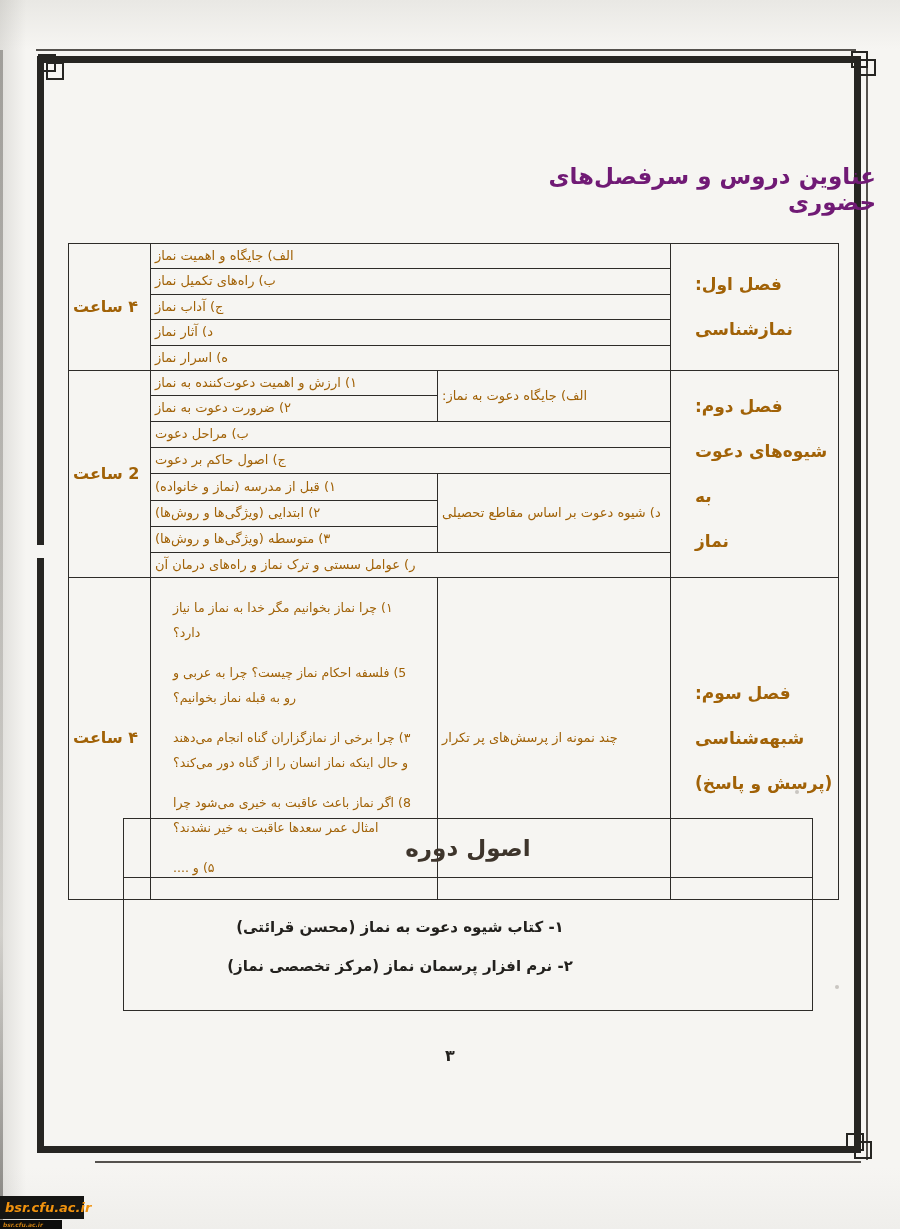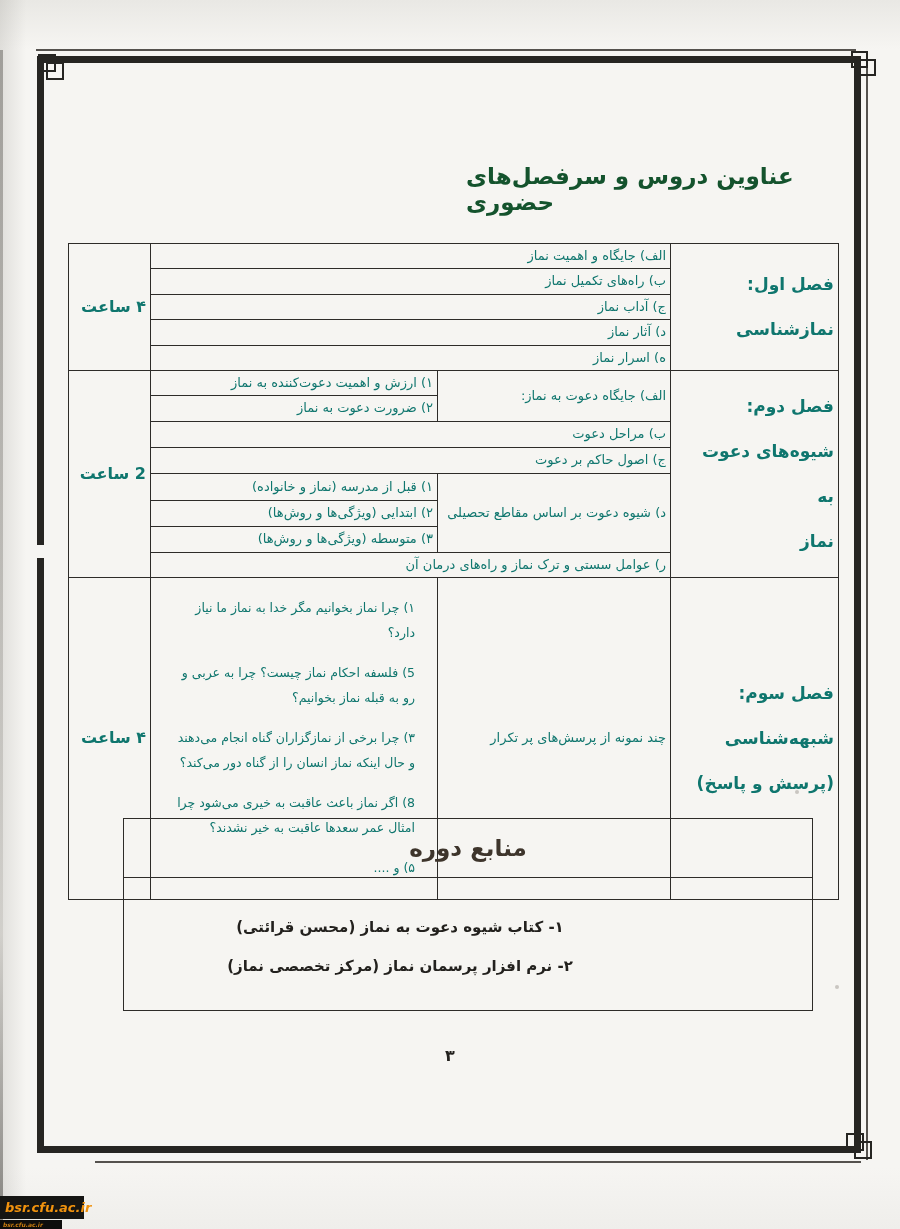--- a/index.html
+++ b/index.html
@@ -15,26 +15,26 @@
   .scan-shade-left{left:0;top:0;width:26px;height:1229px;
     background:linear-gradient(90deg,rgba(120,118,112,.18),rgba(120,118,112,0));}
   
   .frame-thick{left:37px;top:56px;width:810px;height:1083px;border:7px solid #262522;}
   .frame-thin-top{left:36px;top:49px;width:820px;height:2px;background:#55524e;}
   .frame-thin-right{left:866px;top:52px;width:2px;height:1108px;background:#55524e;}
   .frame-thin-bottom{left:95px;top:1161px;width:766px;height:2px;background:#55524e;}
   .frame-gap{left:35px;top:545px;width:12px;height:13px;background:#f6f5f2;}
   .corner-square{border:2px solid #262522;background:transparent;}
   
-  .page-title{left:466px;top:163px;width:410px;text-align:left;
-    font-size:23px;font-weight:bold;letter-spacing:0;color:#14532d;direction:rtl;}
+  .page-title{left:466px;top:163px;width:410px;text-align:right;
+    font-size:23px;font-weight:bold;letter-spacing:0;color:#701a75;direction:rtl;}
   
   .syllabus{left:68px;top:243px;width:770px;border-collapse:collapse;table-layout:fixed;direction:rtl;}
-  .syllabus td{border:1.6px solid #2e2c29;vertical-align:middle;text-align:right;
-    padding:1px 4px;font-size:13px;line-height:1.55;color:#0f766e;overflow:hidden;}
+  .syllabus td{border:1.6px solid #2e2c29;vertical-align:middle;text-align:left;
+    padding:1px 4px;font-size:13px;line-height:1.55;color:#a16207;overflow:hidden;}
   .syllabus td.chapter{font-weight:bold;font-size:17px;}
   .syllabus td.chapter div{line-height:45px;margin-left:20px;}
   .syllabus td.hours{font-weight:bold;font-size:16px;}
   .syllabus td.questions{font-size:12.5px;line-height:24.5px;padding:2px 6px;}
   .syllabus td.questions div{margin:16px;}
   
   .resources{left:123px;top:818px;width:688px;height:191px;border:1.8px solid #2e2c29;direction:rtl;}
   .resources-header{height:58px;border-bottom:1.8px solid #2e2c29;display:flex;align-items:center;justify-content:center;}
   .resources-title{font-size:23px;font-weight:bold;color:#3e352c;}
   .resources-body{padding:30px 146px 0 10px;text-align:center;}
@@ -148,21 +148,21 @@
       <div>8) اگر نماز باعث عاقبت به خیری می‌شود چرا امثال عمر سعدها عاقبت به خیر نشدند؟</div>
       <div>۵) و ....</div>
     </td>
     <td class="hours">۴ ساعت</td>
   </tr>
 </tbody>
   </table>
 
 <div class="abs resources">
   <div class="resources-header">
-    <span class="resources-title">منابع دوره</span>
+    <span class="resources-title">اصول دوره</span>
   </div>
   <div class="resources-body">
     <div class="resources-item">۱-  کتاب شیوه دعوت به نماز (محسن قرائتی)</div>
     <div class="resources-item">۲-  نرم افزار پرسمان نماز (مرکز تخصصی نماز)</div>
   </div>
 </div>
 
 <div class="abs page-number">۳</div>
 
 <div class="abs watermark">

